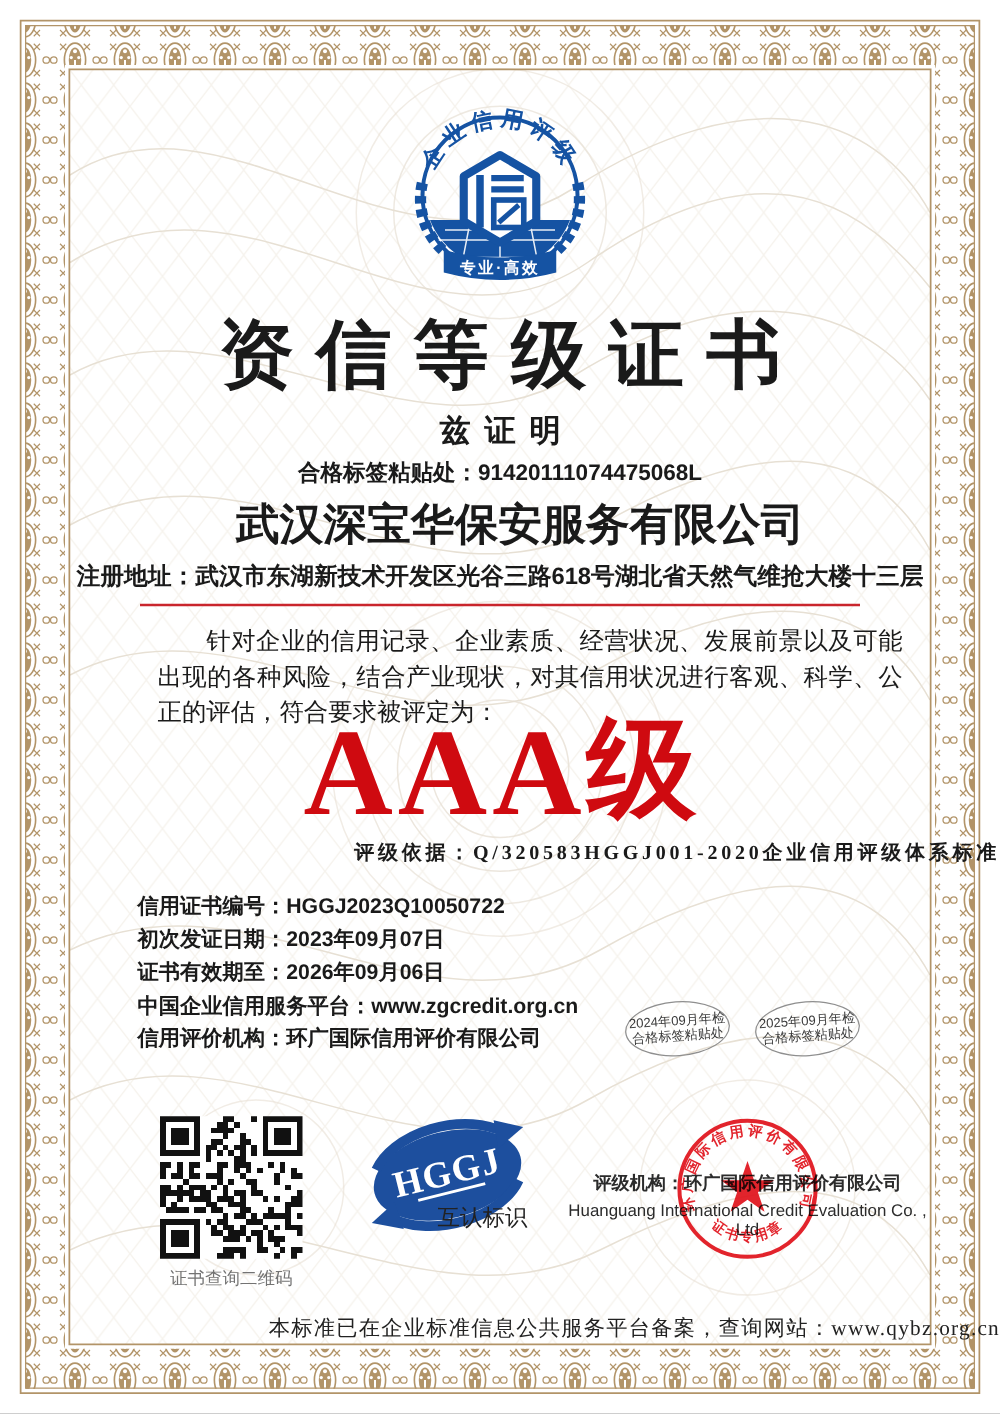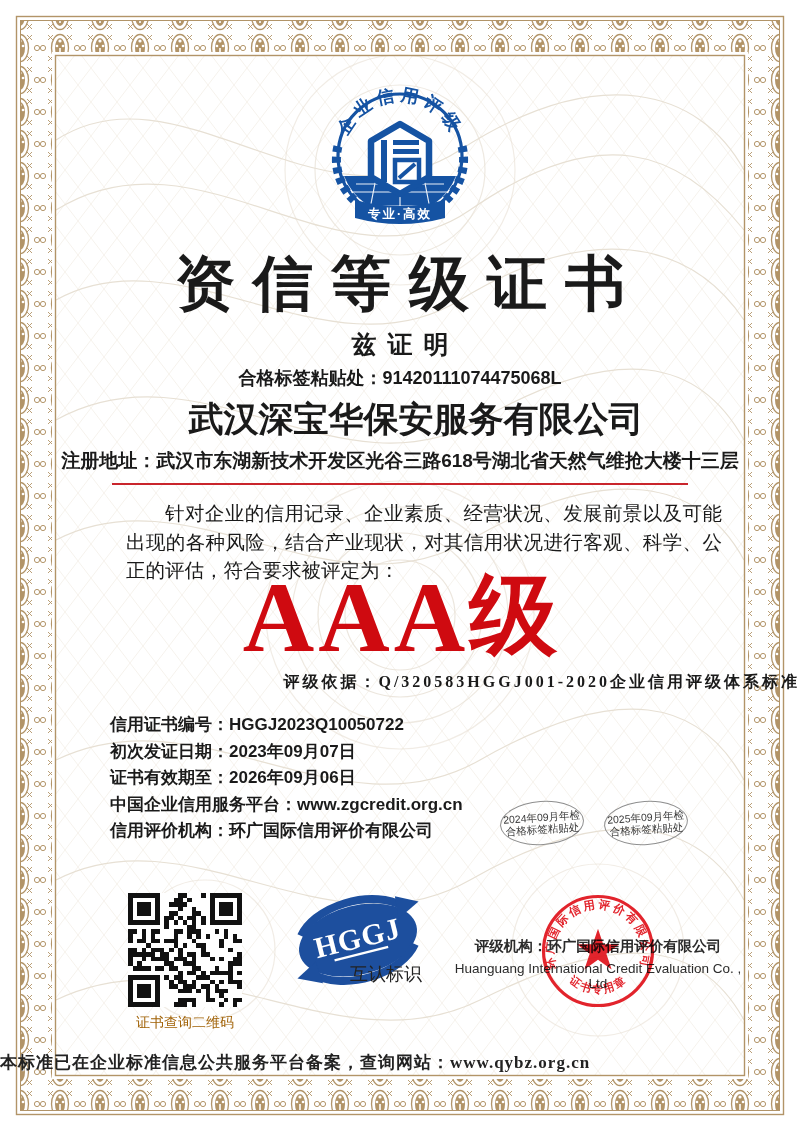--- a/index.html
+++ b/index.html
@@ -36,29 +36,29 @@
   .rating .suffix{font-size:88px; font-weight:900; vertical-align:6px;}
   .basis{left:0; top:672px; width:100%; text-align:right; font-size:16px; font-weight:700;
     letter-spacing:3px; font-family:"Liberation Serif", serif;}
   .details{left:110px; top:712px; width:460px; font-size:17px; font-weight:600; line-height:26.5px;}
   .badge{width:82px; height:42px; border:1px solid #8f8f8f; border-radius:50%;
     display:flex; flex-direction:column; align-items:center; justify-content:center;
     font-size:10.5px; line-height:12.5px; color:#3a3a3a; transform:rotate(-4deg); text-align:center;}
   .badge.b1{left:500px; top:801px;}
   .badge.b2{left:604px; top:801px;}
   .qr{left:128px; top:893px; width:114px; height:114px;}
-  .qr-label{left:110px; top:1014px; width:150px; text-align:center; font-size:14px; color:#a16207;}
+  .qr-label{left:110px; top:1014px; width:150px; text-align:center; font-size:14px; color:#737373;}
   .hggj{left:284px; top:884px; width:148px; height:112px;}
   .mutual-label{left:292px; top:962px; width:130px; text-align:right; font-size:18px; color:#222;}
   .agency{left:448px; top:937px; width:300px; text-align:center; color:#2b2b2b; z-index:3;}
   .agency .cn{font-size:14.5px; font-weight:700;}
   .agency .en{font-size:13.5px; margin-top:5px;}
   .stamp{left:536px; top:889px; width:124px; height:124px; z-index:4;
     mix-blend-mode:multiply; opacity:.92;}
-  .footer{left:0; top:1051px; width:100%; text-align:left; font-size:17px; font-weight:700;
+  .footer{left:0; top:1051px; width:100%; text-align:right; font-size:17px; font-weight:400;
     font-family:"Liberation Serif", serif; letter-spacing:1px; color:#222;}
 </style>
 </head>
 <body>
 
 <div class="cert">
 
   <svg class="bg-layer" width="800" height="1131" viewBox="0 0 800 1131">
     <defs>
       <pattern id="dg" width="26" height="34" patternUnits="userSpaceOnUse">

